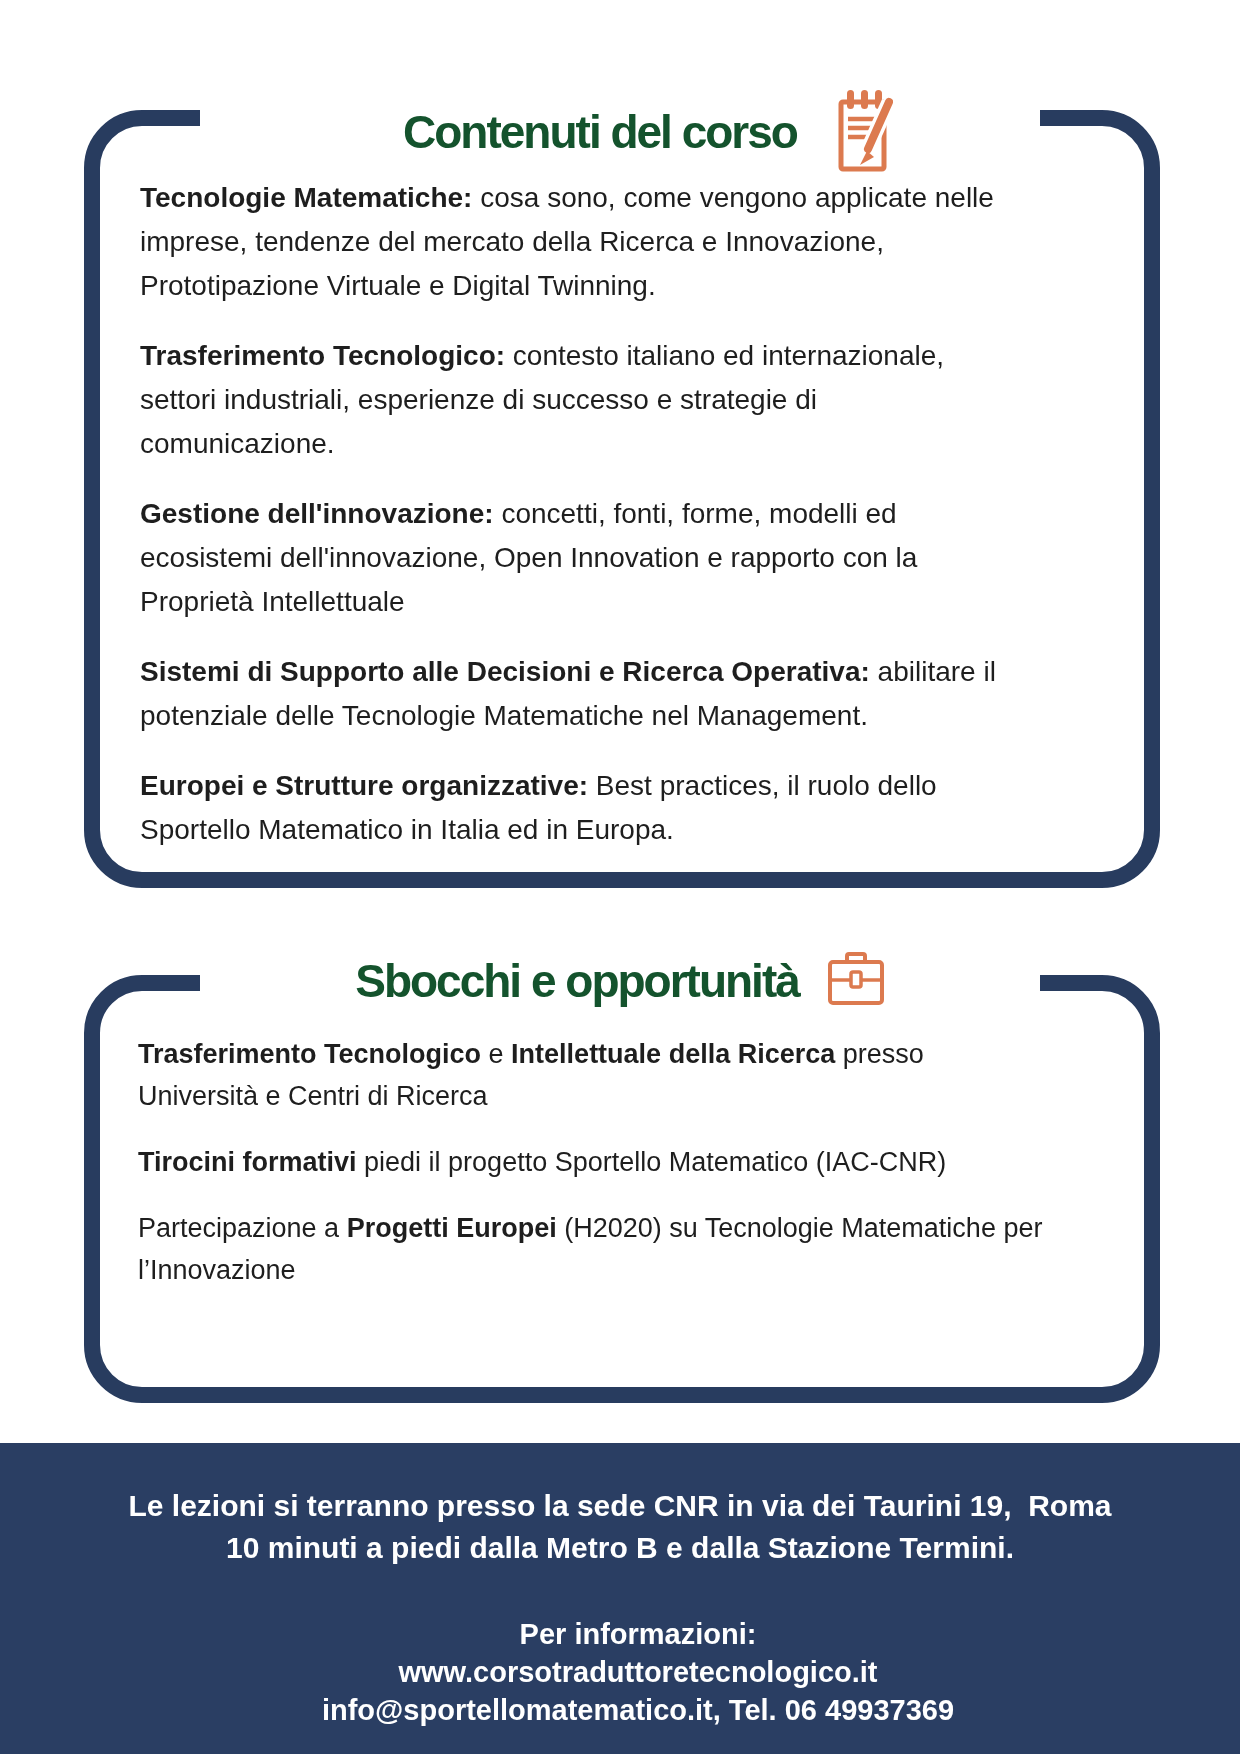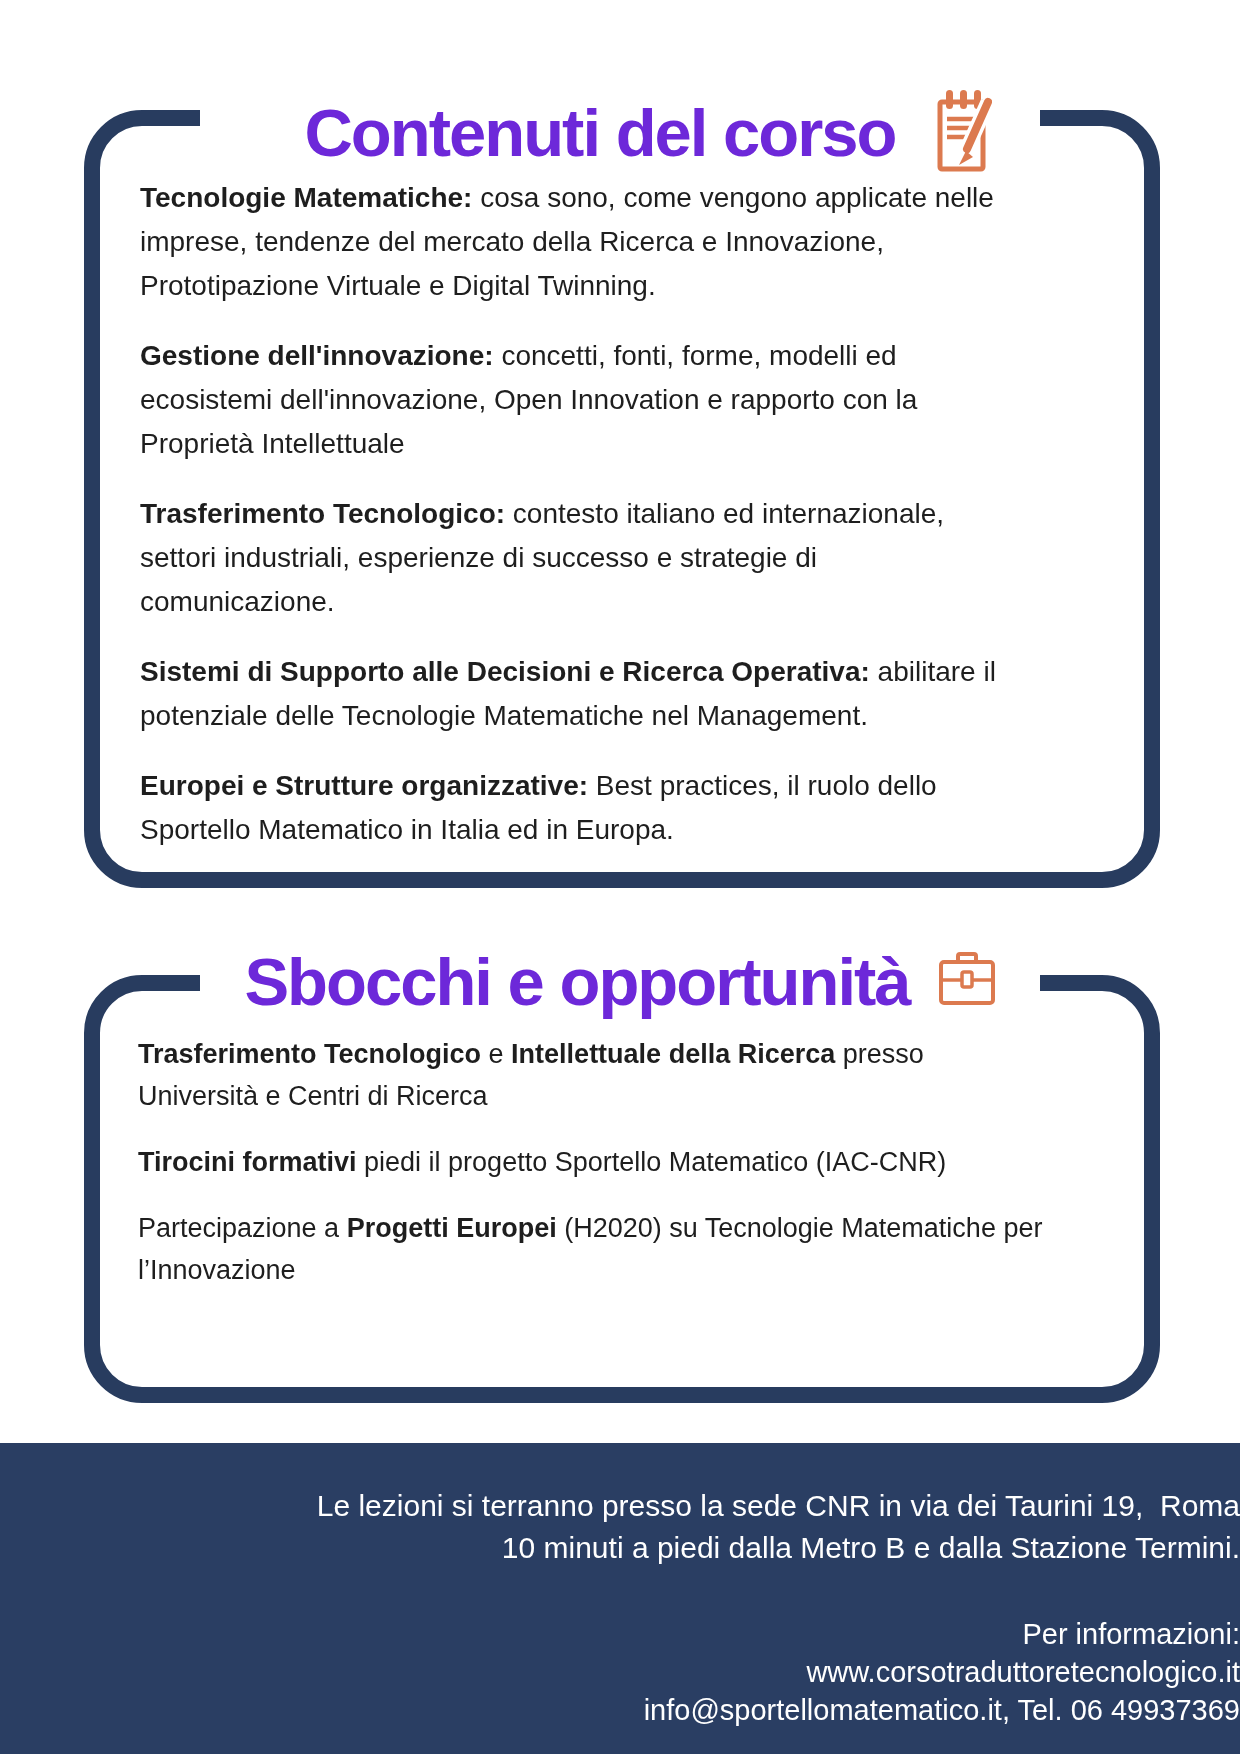--- a/index.html
+++ b/index.html
@@ -26,22 +26,22 @@
   }
 
   .box-heading {
     position:absolute; left:100px; width:840px;
     display:flex; align-items:center; justify-content:center;
   }
   #course-heading { top:-42px; height:96px; gap:40px; transform:translateX(28px); }
   #opportunity-heading { top:-54px; height:88px; gap:28px; }
 
   .box-title {
-    font-size:67px; font-weight:700; letter-spacing:-2px;
-    color:#6d28d9; white-space:nowrap; line-height:1;
+    font-size:46px; font-weight:700; letter-spacing:-2px;
+    color:#14532d; white-space:nowrap; line-height:1;
   }
   .heading-icon { flex:0 0 auto; }
 
   .box-content { position:relative; }
   #course-box .box-content { padding:50px 34px 0 40px; }
   #opportunity-box .box-content { padding:42px 20px 0 38px; }
 
   .para {
     white-space:pre-wrap; color:#1e1e1e; margin:0 0 26px 0;
     font-size:28px; line-height:44px;
@@ -49,21 +49,21 @@
   .para b { font-weight:700; }
   #opportunity-box .para { font-size:27px; line-height:42px; margin-bottom:24px; }
 
   
   .footer {
     position:absolute; left:0; top:1443px; width:1240px; height:311px;
     background:#2A3E63; color:#ffffff; text-align:center; box-sizing:border-box;
     padding-top:42px;
   }
   .footer-line {
-    font-weight:400; font-size:30px; line-height:42px; white-space:pre-wrap;text-align:right;
+    font-weight:700; font-size:30px; line-height:42px; white-space:pre-wrap;
   }
   .footer-info { margin-top:46px; }
   .footer-info .footer-line { font-size:29px; line-height:38px;padding-left:36px; }
 </style>
 </head>
 <body>
 
 <div class="page">
 
   <section class="outline-box" id="course-box">
@@ -84,26 +84,26 @@
           <line x1="52" y1="15" x2="31" y2="62" stroke="#DC7A4F" stroke-width="8" stroke-linecap="round"></line>
           <path d="M30 64 L23 78 L37 70 Z" fill="#DC7A4F"></path>
         </svg>
       </span>
     </div>
 
     <div class="box-content">
       <p class="para"><b>Tecnologie Matematiche:</b><span> cosa sono, come vengono applicate nelle
 imprese, tendenze del mercato della Ricerca e Innovazione,
 Prototipazione Virtuale e Digital Twinning.</span></p>
+      <p class="para"><b>Trasferimento Tecnologico:</b><span> contesto italiano ed internazionale,
+settori industriali, esperienze di successo e strategie di
+comunicazione.</span></p>
       <p class="para"><b>Gestione dell'innovazione:</b><span> concetti, fonti, forme, modelli ed
 ecosistemi dell'innovazione, Open Innovation e rapporto con la
 Proprietà Intellettuale</span></p>
-      <p class="para"><b>Trasferimento Tecnologico:</b><span> contesto italiano ed internazionale,
-settori industriali, esperienze di successo e strategie di
-comunicazione.</span></p>
       <p class="para"><b>Sistemi di Supporto alle Decisioni e Ricerca Operativa:</b><span> abilitare il
 potenziale delle Tecnologie Matematiche nel Management.</span></p>
       <p class="para"><b>Europei e Strutture organizzative:</b><span> Best practices, il ruolo dello
 Sportello Matematico in Italia ed in Europa.</span></p>
     </div>
   </section>
 
   <section class="outline-box" id="opportunity-box">
     <div class="border-gap"></div>
 

